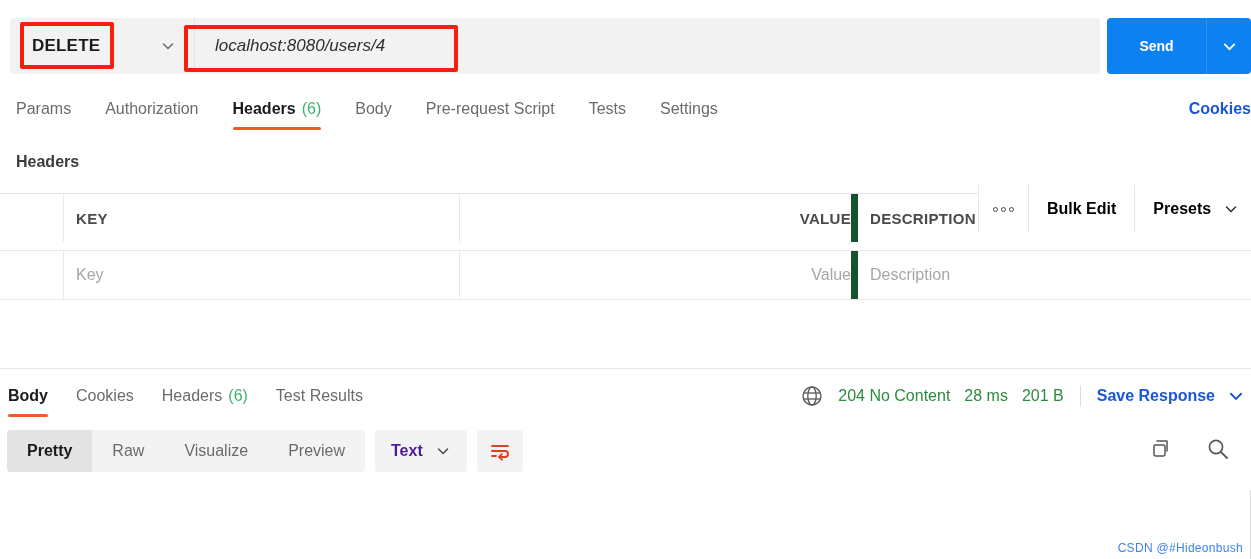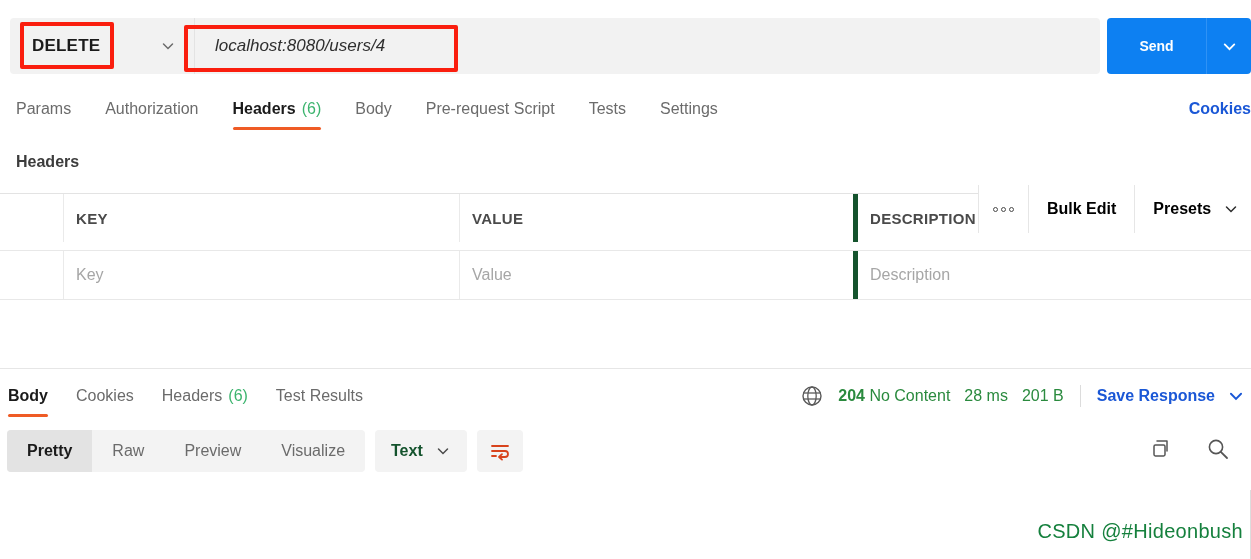--- a/index.html
+++ b/index.html
@@ -96,21 +96,21 @@
     font-size: 15px; color: #5e5e5e;
   }
 
   
   .kvtable { position: absolute; left: 0; top: 185px; width: 1251px; }
   .kvrow { display: flex; width: 1251px; border-top: 1px solid #e8e8e8; margin-top: 8px; }
   .kvrow.headrow { border-top: 1px solid #e3e3e3; }
   .kvrow:last-child { border-bottom: 1px solid #e8e8e8; }
   .cell-chk { width: 64px; height: 48px; border-right: 1px solid #eaeaea; }
   .cell-key { width: 396px; height: 48px; border-right: 1px solid #eaeaea; display:flex; align-items:center; padding-left: 12px; }
-  .cell-val { width: 398px; height: 48px; border-right: 5px solid #14532d; display:flex; align-items:center; padding-left: 12px; }
+  .cell-val { width: 398px; height: 48px; border-right: 7px solid #14532d; display:flex; align-items:center; padding-left: 12px; justify-content: flex-end; }
   .cell-desc { width: 393px; height: 48px; display:flex; align-items:center; padding-left: 12px; overflow:hidden; white-space:nowrap; }
   .th { font-size: 15px; font-weight: 700; color: #4a4a4a; letter-spacing: .3px; }
   .ph { font-size: 16px; color: #a6a6a6; }
 
   
   .hdr-actions {
     position: absolute; left: 978px; top: 185px;
     height: 48px; display: flex; align-items: stretch;
     background: #fff;
   }
@@ -135,50 +135,50 @@
   .restab:first-child { margin-left: 8px; }
   .restab.active { color: #1b1b1b; font-weight: 600; }
   .restab .bar { position:absolute; left:0; right:0; bottom:0; height:3px; background:#ef5b25; border-radius:2px; display:none; }
   .restab.active .bar { display:block; }
 
   .status-strip {
     position: absolute; right: 0px; top: 375px; height: 42px;
     display: flex; align-items: center; gap: 0px;
   }
   .stat-text { font-size: 16px; color: #2a8a3e; margin-left: 14px; white-space: nowrap; }
-  .stat-text .code { font-weight: 700; }
+  .stat-text .code { font-weight: 400; }
   .vsep { width:1px; height:22px; background:#dcdcdc; margin: 0 16px; }
   .save-resp { font-size: 16px; font-weight: 700; color: #1a57d6; white-space: nowrap; }
   .save-caret { margin-left: 12px; margin-right: 6px; display:flex; align-items:center; }
 
   
   .view-toolbar { position: absolute; left: 7px; top: 430px; display: flex; align-items: center; gap: 10px; }
   .seg { display: flex; background: #f3f3f3; border-radius: 4px; height: 42px; overflow: hidden; }
   .seg-item {
     display: flex; align-items: center; padding: 0 20px;
     font-size: 16px; color: #6b6b6b; white-space: nowrap;
   }
   .seg-item.active { background: #e3e3e3; color: #1b1b1b; font-weight: 600; }
   .fmt-btn {
     display: flex; align-items: center; gap: 12px;
     height: 42px; padding: 0 16px; background: #f3f3f3; border-radius: 4px;
-    font-size: 16px; color: #14532d; font-weight: 600;
+    font-size: 16px; color: #4c1d95; font-weight: 600;
   }
   .wrap-btn {
     width: 46px; height: 42px; background: #f3f3f3; border-radius: 4px;
     display: flex; align-items: center; justify-content: center;
   }
   .right-icons { position: absolute; right: 20px; top: 436px; display: flex; align-items: center; gap: 32px; }
 
   
   .code-area { position: absolute; left: 0; top: 485px; width: 1251px; height: 74px; background:#fff; }
 
   .watermark {
-    position: absolute; right: 8px; bottom: 16px;
-    font-size: 20px; color: #15803d; letter-spacing: .3px;
+    position: absolute; right: 8px; bottom: 4px;
+    font-size: 12px; color: #3b82f6; letter-spacing: .3px;
   }
   .rail {
     position: absolute; right: 0px; top: 490px; width: 1px; height: 69px; background: #dcdcdc;
   }
   svg { display: block; }
 </style>
 </head>
 <body>
 
 <div id="app">
@@ -334,22 +334,22 @@
             <path d="M3.5 6 L8 10.5 L12.5 6" fill="none" stroke="#1a57d6" stroke-width="1.7" stroke-linecap="round"></path>
           </svg>
       </span>
     </span>
   </div>
 
   <div class="view-toolbar">
     <div class="seg">
       <div class="seg-item active">Pretty</div>
       <div class="seg-item">Raw</div>
+      <div class="seg-item">Visualize</div>
       <div class="seg-item">Preview</div>
-      <div class="seg-item">Visualize</div>
     </div>
     <div class="fmt-btn">
       <span>Text</span>
       <span>
         <svg width="16" height="16" viewBox="0 0 16 16">
             <path d="M3.5 6 L8 10.5 L12.5 6" fill="none" stroke="#4a4a4a" stroke-width="1.5" stroke-linecap="round"></path>
           </svg>
       </span>
     </div>
     <div class="wrap-btn">

